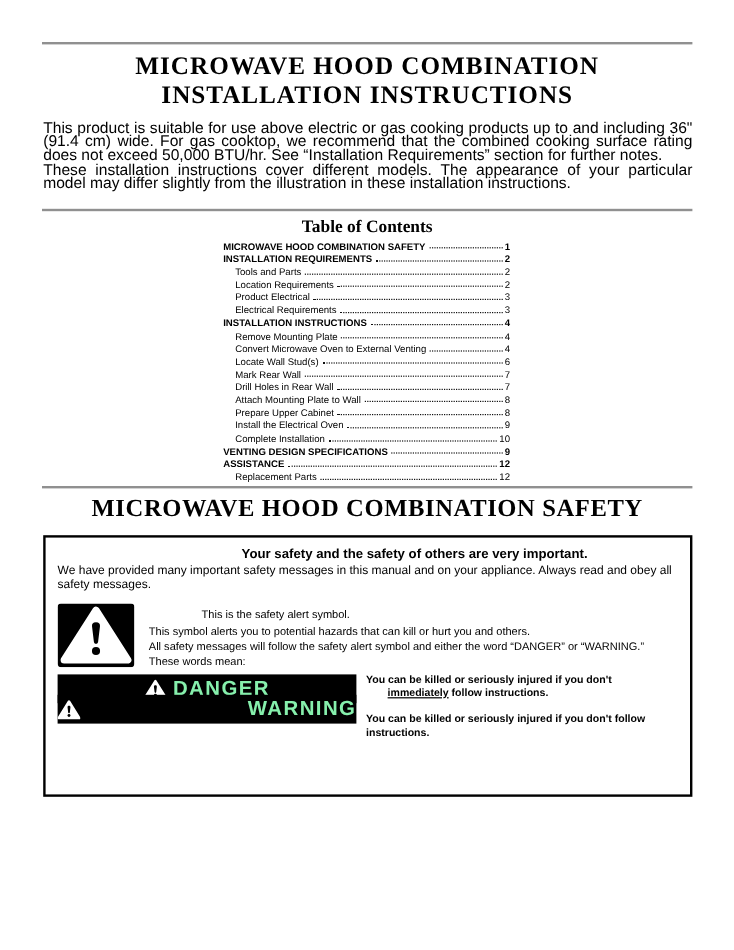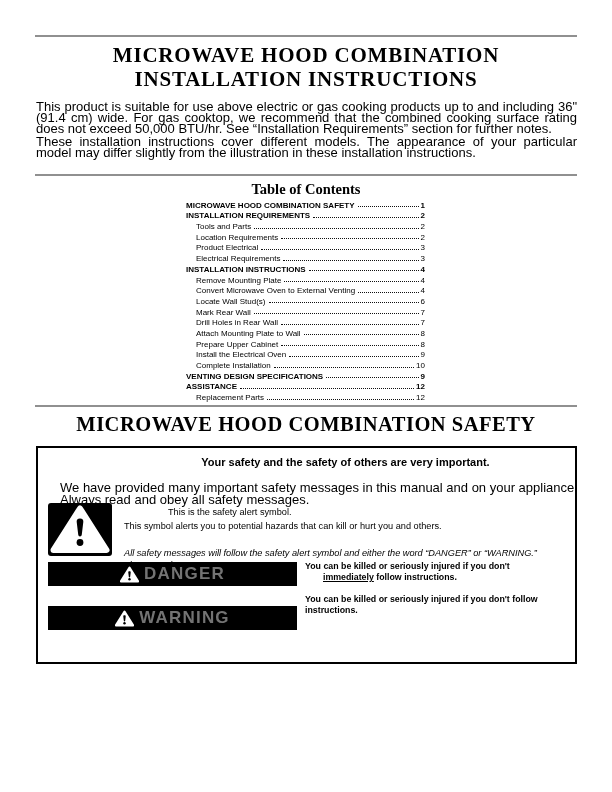--- a/index.html
+++ b/index.html
@@ -39,35 +39,35 @@
     position:absolute; top:413px; left:0; width:612px; text-align:center;
     font-family:"Liberation Serif", serif; font-weight:bold;
     font-size:20.5px; letter-spacing:0.5px;
   }
   .safety-box {
     position:absolute; top:446px; left:36px; width:541px; height:218px;
     border:2px solid #000; box-sizing:border-box;
   }
   .box-title { position:absolute; top:8px; left:0; width:100%; text-align:center;
     font-weight:bold; font-size:11px;padding-left:39px; }
-  .box-intro { position:absolute; top:22px; left:10px; width:519px; margin:12px;
-    font-size:13px; line-height:11.5px; }
+  .box-intro { position:absolute; top:22px; left:10px; width:519px; margin:0;
+    font-size:10px; line-height:11.5px; }
   .alert-symbol { position:absolute; top:55px; left:10px; }
   .alert-line1 { position:absolute; top:59px; left:86px; font-size:9.2px;margin-left:44px; }
   .alert-line2 { position:absolute; top:73px; left:86px; font-size:9.2px; }
-  .alert-line3 { position:absolute; top:100px; left:86px; width:452px;
-    font-size:9.2px; line-height:11.5px;font-style:italic; }
+  .alert-line3 { position:absolute; top:86px; left:86px; width:452px;
+    font-size:9.2px; line-height:11.5px; }
   .banner {
     position:absolute; left:10px; width:249px; height:24px; background:#000;
-    color:#737373; display:flex; align-items:center; justify-content:center;
+    color:#86efac; display:flex; align-items:center; justify-content:center;
     font-weight:bold; font-size:17px; letter-spacing:1.2px;
   }
   .banner svg { margin-right:5px; }
   #danger-banner { top:114px; }
-  #warning-banner { top:158px; }
+  #warning-banner { top:131px;justify-content:space-between; }
   .blurb { position:absolute; left:267px; width:268px; font-weight:bold;
     font-size:8.8px; line-height:11px; }
   #danger-blurb { top:113px; }
   #warning-blurb { top:146px; }
   .u { text-decoration:underline;padding-left:18px; }
   .box-outro { position:absolute; top:183px; left:10px; width:519px; margin:0;
     font-size:9.2px; line-height:11.5px; }
 
   .footer { position:absolute; top:738px; left:35px; font-weight:normal; font-size:9px; }
 </style>

